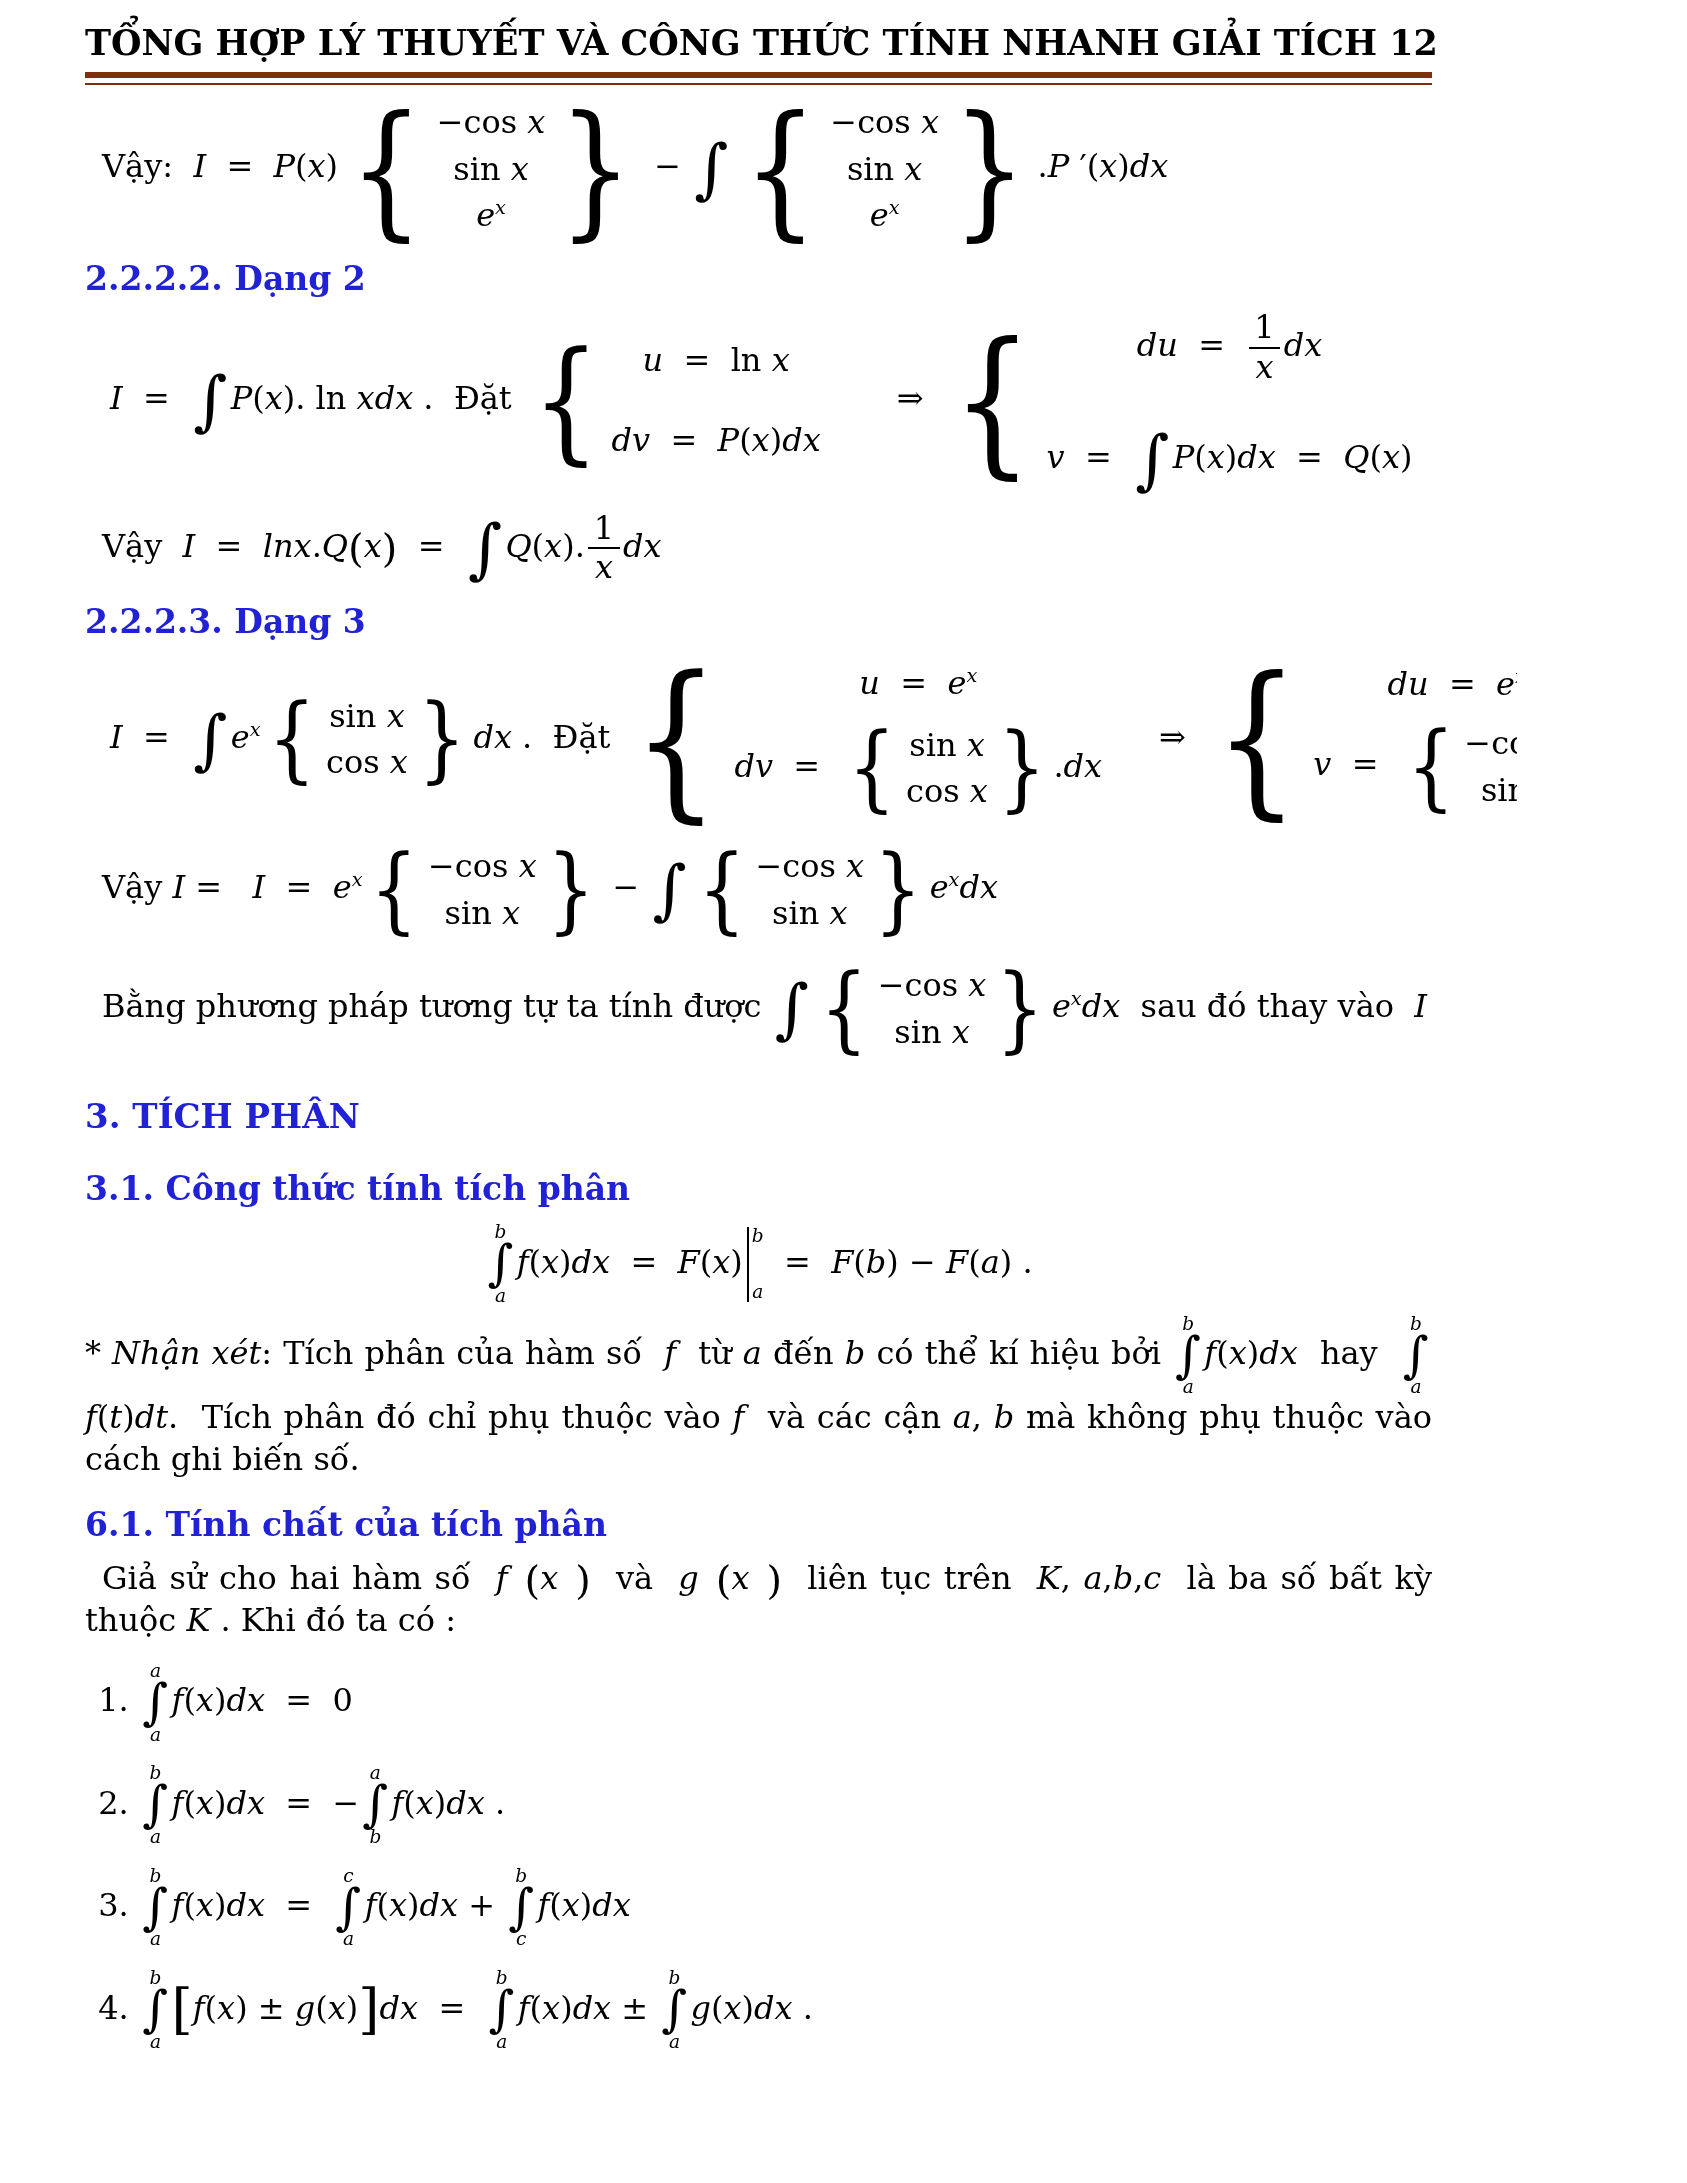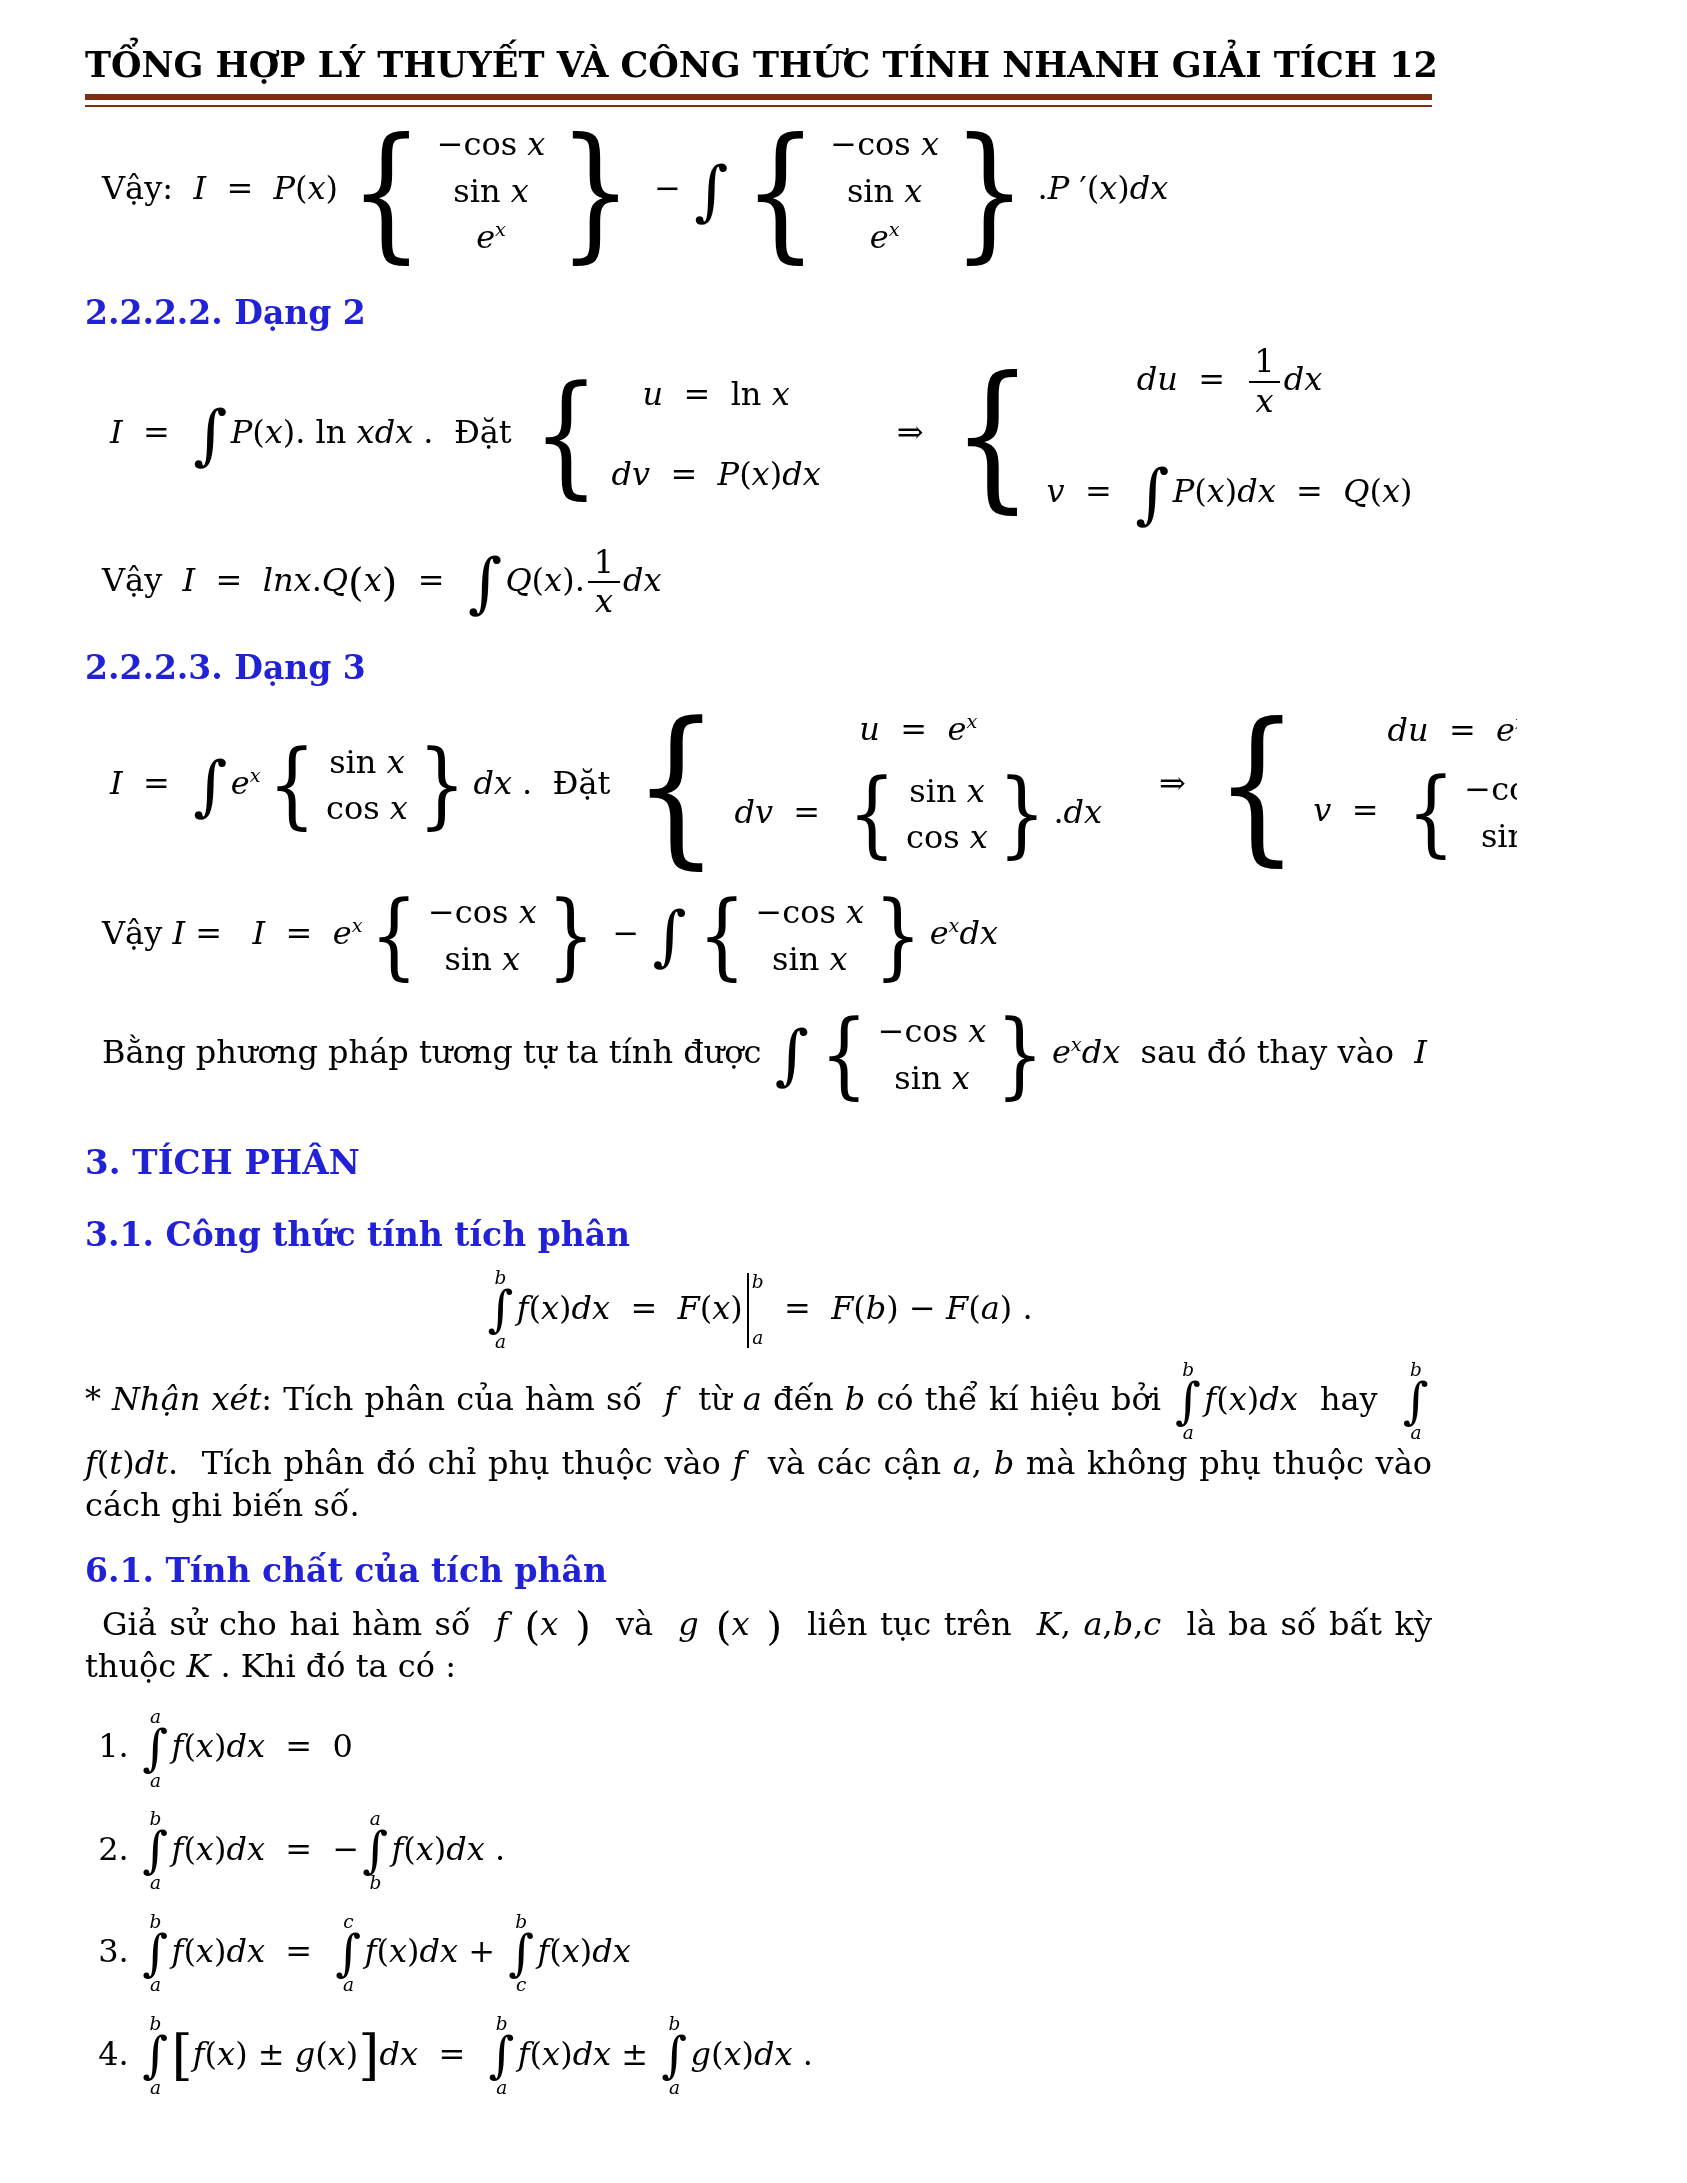--- a/index.html
+++ b/index.html
@@ -1,27 +1,27 @@
 <!DOCTYPE html>
 <html style="--rule: #7E2F10; --heading: #2121D6;font-size:10.6px"><head>
 <meta charset="utf-8">
 <style>
   * { box-sizing: border-box; }
   html, body { margin:0; padding:0; background:#ffffff; }
   .page {
     width:1517px; height:2183px; background:#fff; overflow:hidden;
-    padding:42px 85px 0 85px;
+    padding:20px 85px 0 85px;
     font-family:"DejaVu Serif", serif; font-size:32px; line-height:1.3; color:#000;
     position:relative;
   }
   .header { text-align:center; font-weight:700; font-size:35px; white-space:nowrap; }
   .double-rule { margin-top:6.6px; height:13.2px; border-top:6px solid var(--rule,#7E2F10); border-bottom:2.6px solid var(--rule,#7E2F10); }
 
   .sec { color:var(--heading,#2121D6); font-weight:700; }
-  .h-dang { font-size:33px; margin-top:28px; }
+  .h-dang { font-size:33px; margin-top:16px; }
   .h-main { font-size:34px; margin-top:38px; }
   .h-sub  { font-size:33px; margin-top:30px; }
 
   .fline { white-space:nowrap; margin-top:10.6px; }
   .indent1 { margin-left:17px; }
   .indent2 { margin-left:25px; }
   .centered { text-align:center; }
   .para { text-align:justify; margin:9.3px 0 0 0; }
   .tindent { text-indent:17px; }
 

